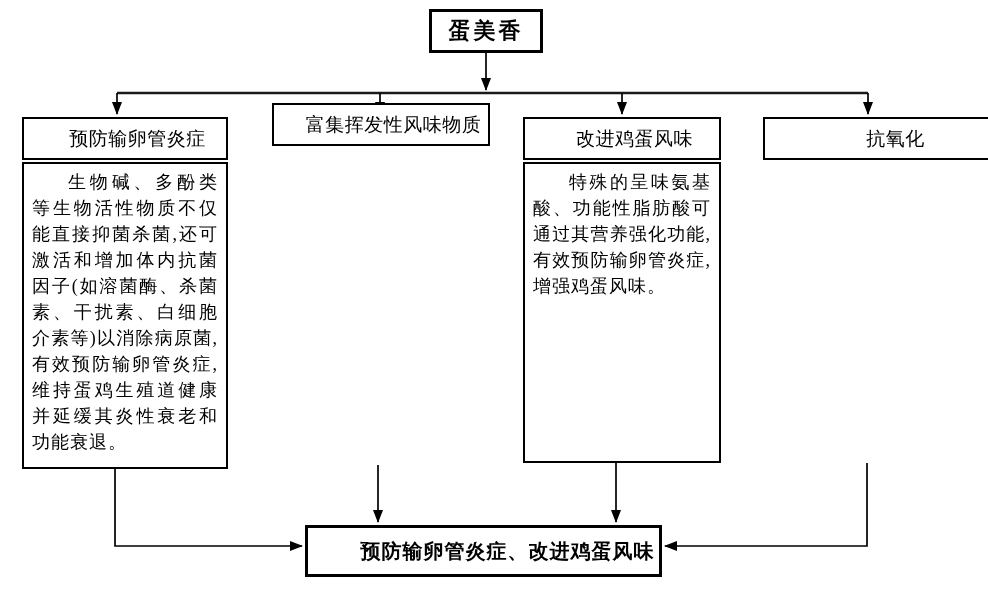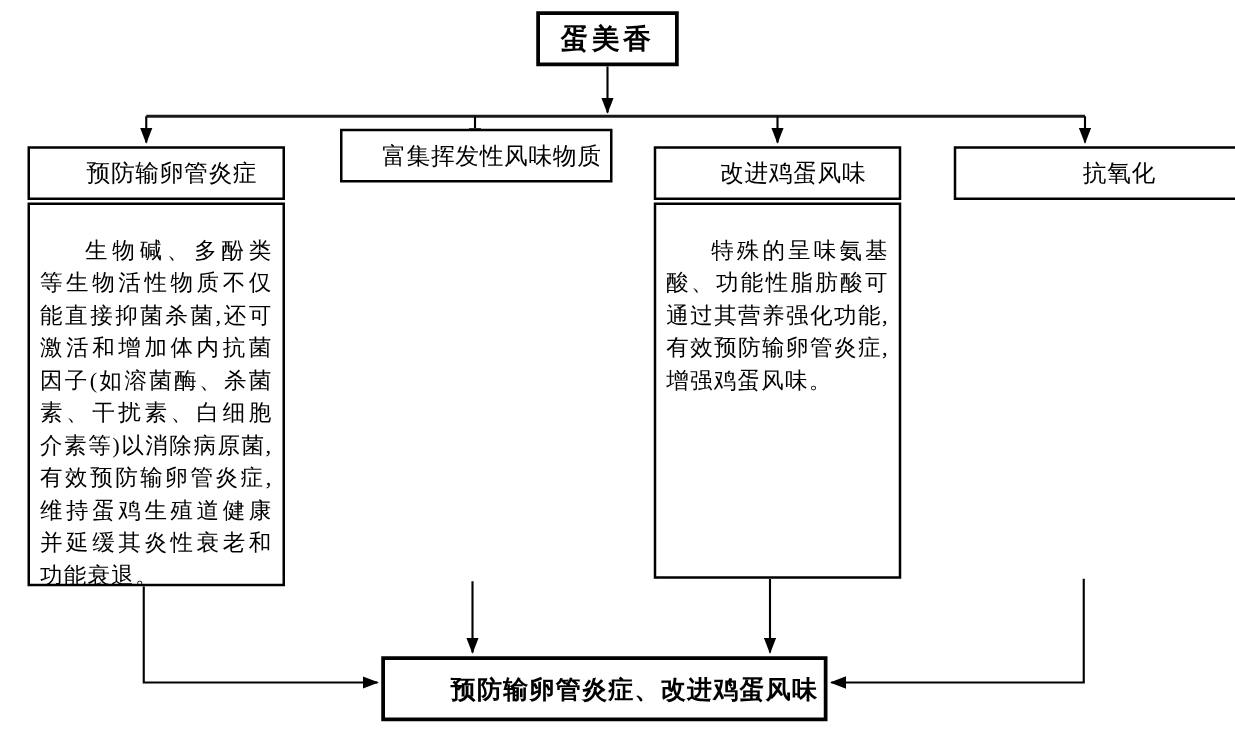--- a/index.html
+++ b/index.html
@@ -18,21 +18,21 @@
   .col-header {
     position:absolute; left:0; top:0; width:100%;
     box-sizing:border-box; border:2px solid #000; background:#fff;
     display:flex; align-items:center; justify-content:center;
     font-weight:normal; font-size:19px; letter-spacing:0.5px;padding-left:25px;
   }
   .col-body {
     position:absolute; left:0; box-sizing:border-box; border:2px solid #000; background:#fff;
     font-family:"Liberation Serif","DejaVu Serif",serif;
     font-size:18px; line-height:26px; letter-spacing:1px;
-    padding:23px 8px; text-align:justify; text-indent:2em;
+    padding:5px 8px; text-align:justify; text-indent:2em;
   }
   .outcome-node {
     left:305px; top:525px; width:357px; height:52px; border-width:3px;
     display:flex; align-items:center; justify-content:center;
     font-weight:bold; font-size:20px; letter-spacing:1px;padding-left:48px;
   }
   #col1 { left:22px;  top:117px; width:206px; height:352px; }
   #col2 { left:272px; top:103px; width:218px; height:362px; }
   #col3 { left:523px; top:117px; width:198px; height:346px; }
   #col4 { left:763px; top:117px; width:240px; height:346px; }

